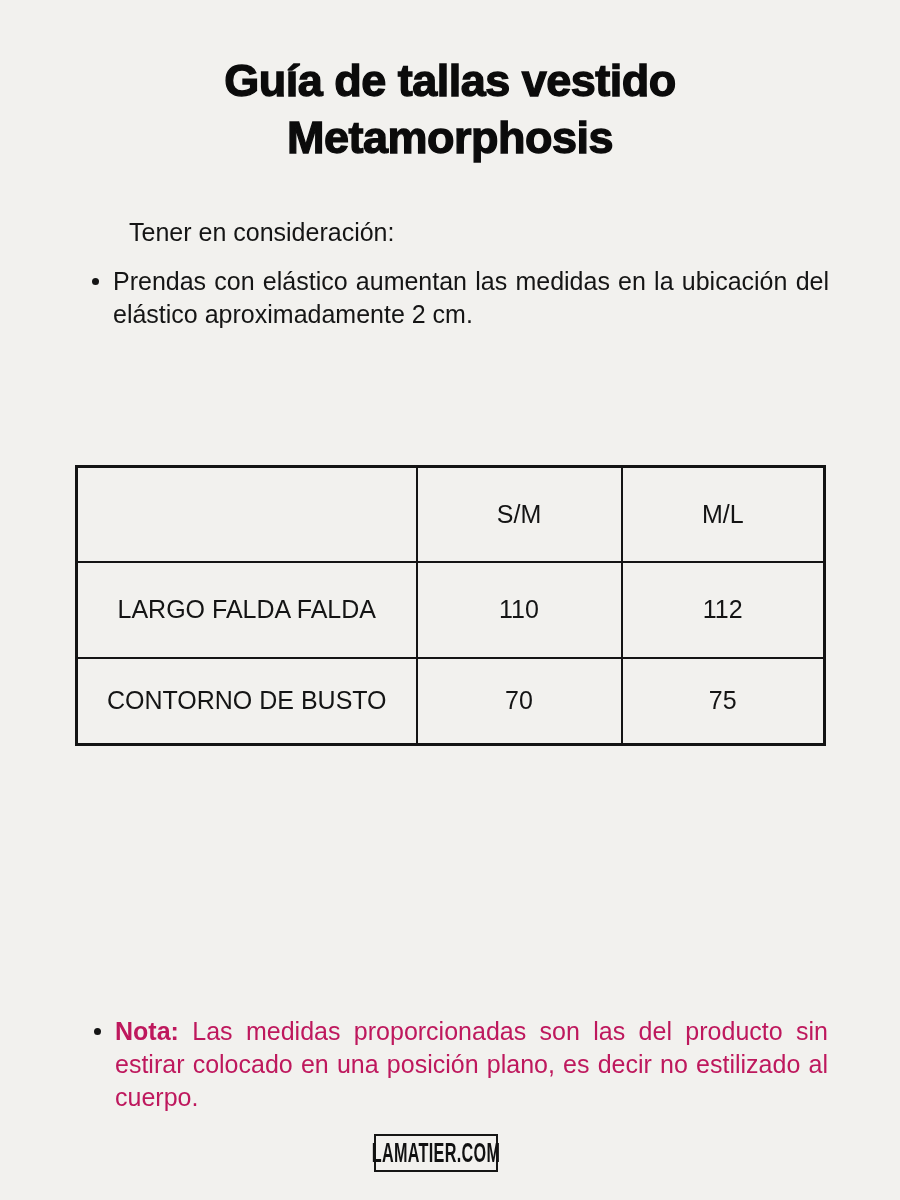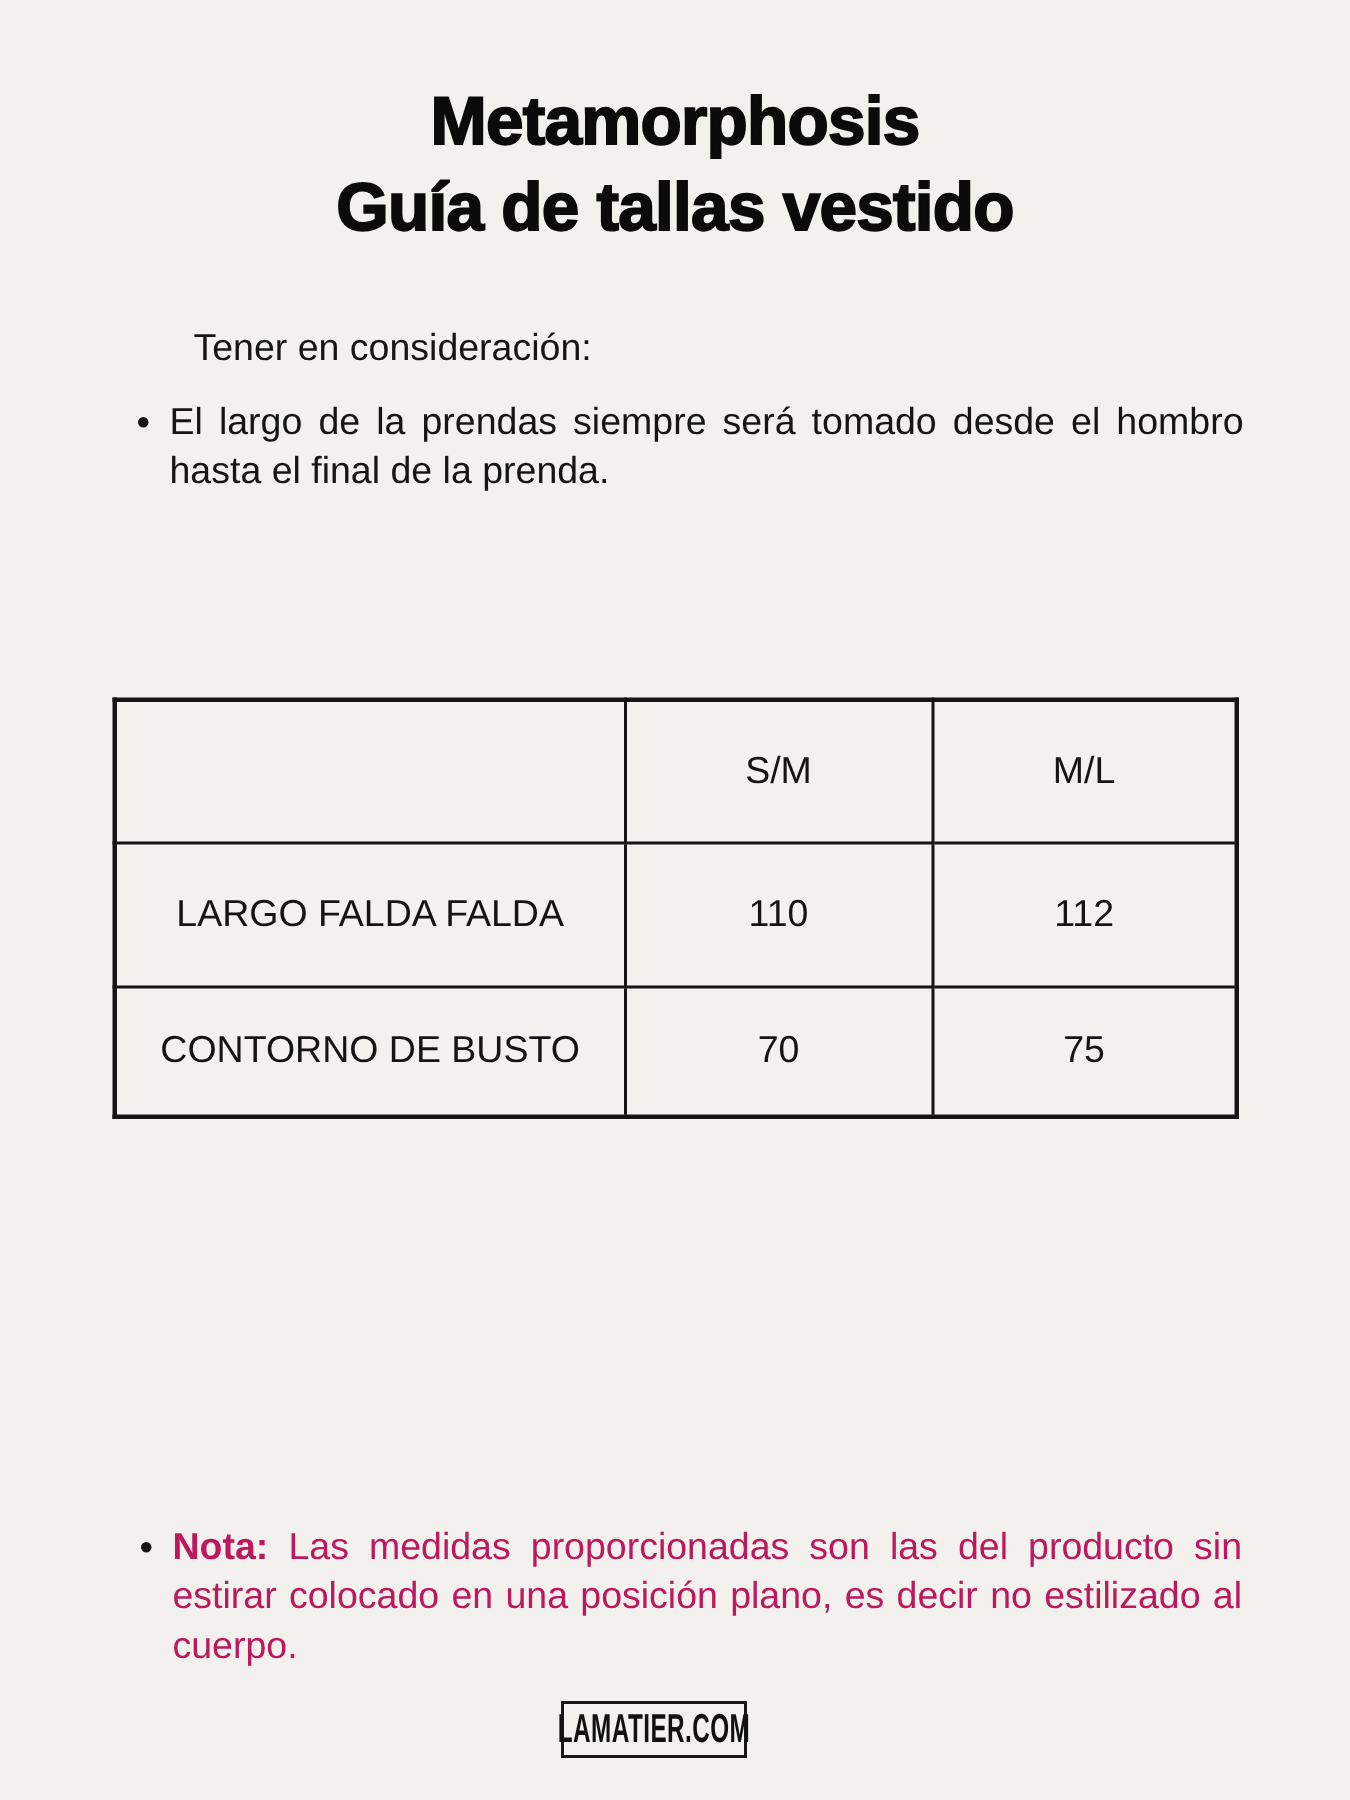--- a/index.html
+++ b/index.html
@@ -125,30 +125,30 @@
     letter-spacing: 0.5px;
     color: #111111;
   }
 </style>
 </head>
 <body style="background: rgb(242, 241, 238); color: rgb(21, 21, 21);">
 
 <div class="page">
 
   <header class="title">
+    <div>Guía de tallas vestido</div>
     <div>Metamorphosis</div>
-    <div>Guía de tallas vestido</div>
   </header>
 
   <section class="considerations">
     <p class="consider-heading">Tener en consideración:</p>
     <ul class="consider-list">
       <li>
         <span class="dot"></span>
-        <span>El largo de la prendas siempre será tomado desde el hombro hasta el final de la prenda.</span>
+        <span>Prendas con elástico aumentan las medidas en la ubicación del elástico aproximadamente 2 cm.</span>
       </li>
     </ul>
   </section>
 
   <table class="size-table">
     <colgroup>
       <col style="width:340px">
       <col style="width:205px">
       <col style="width:203px">
     </colgroup>

